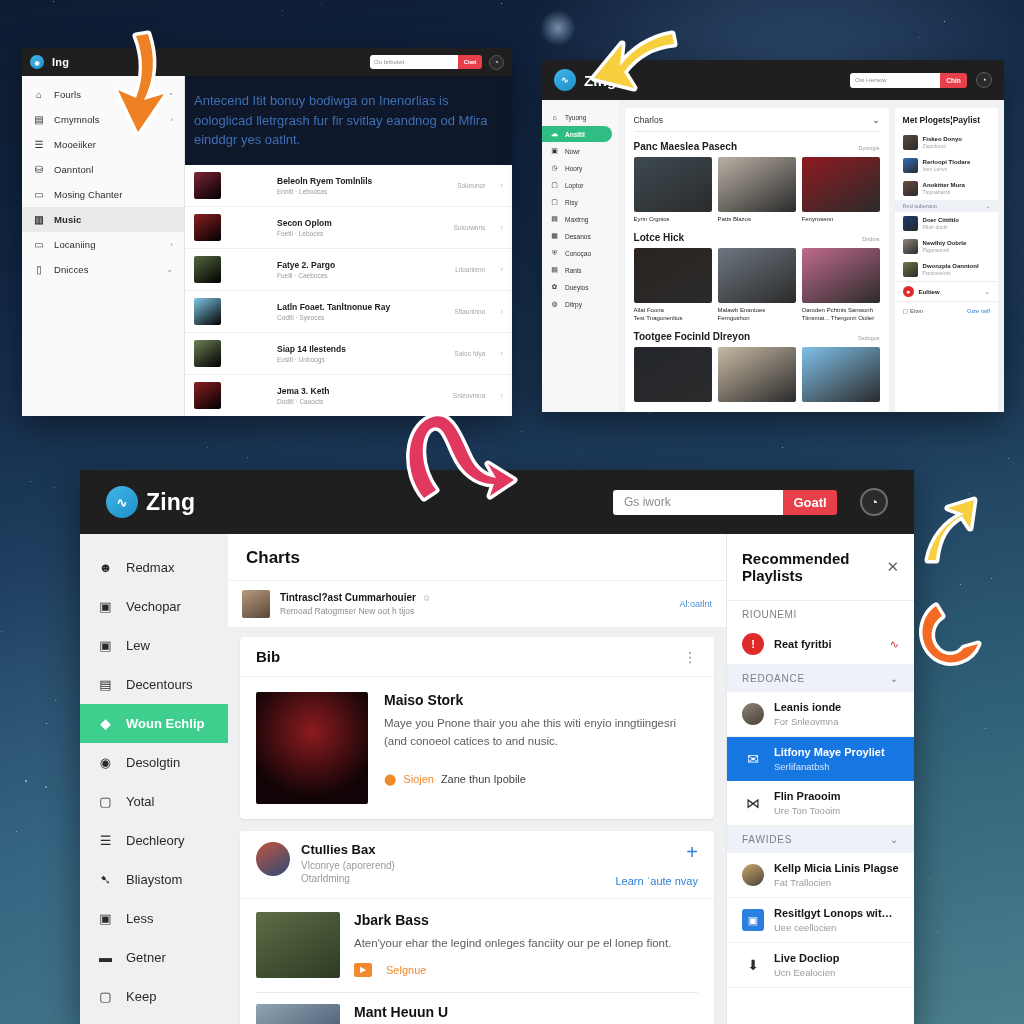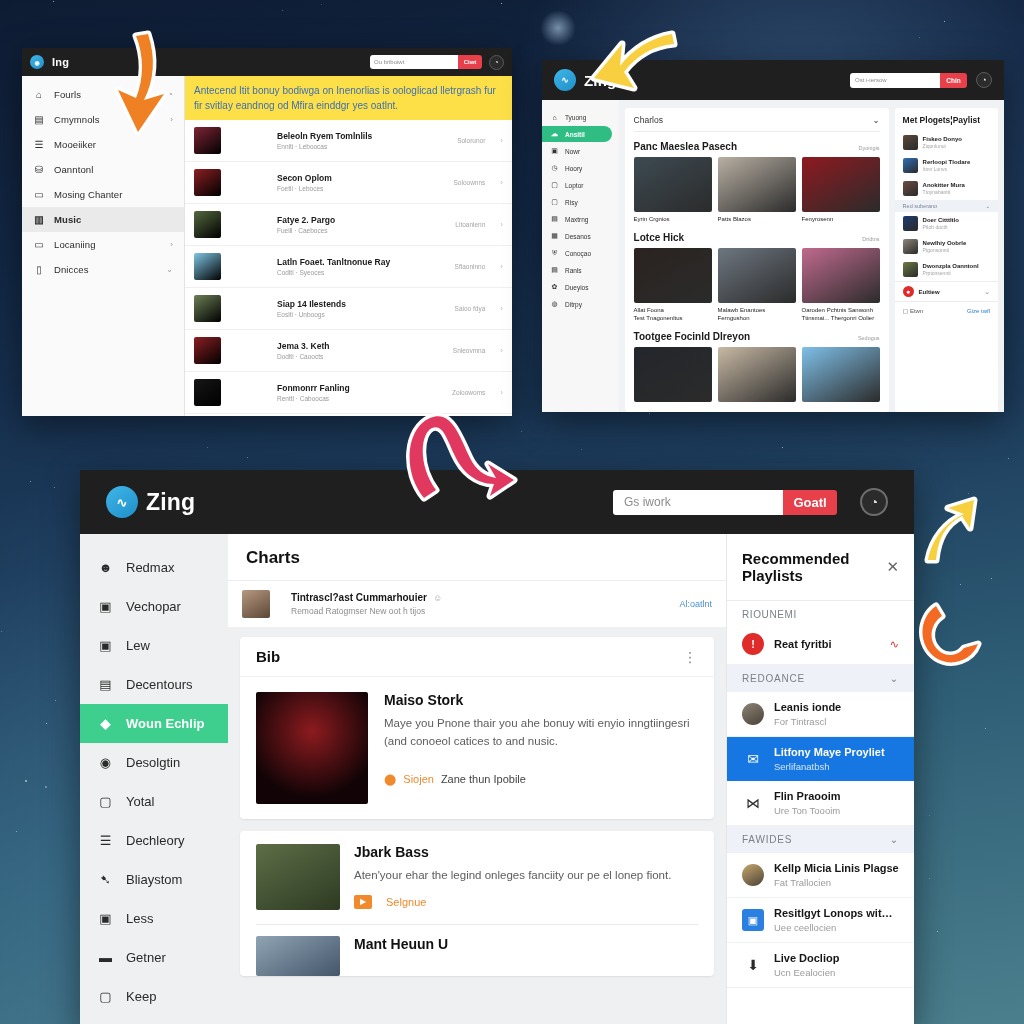--- a/index.html
+++ b/index.html
@@ -54,22 +54,22 @@
   #win-left .srow { display:flex; align-items:center; gap:9px; height:25px;
                     padding:0 11px; font-size:9.5px; color:#2c2c2c;
                     letter-spacing:.1px; }
   #win-left .srow.active { background:#eaeaea; font-weight:bold; }
   #win-left .srow .sic { width:12px; text-align:center; font-size:10px; color:#333; }
   #win-left .srow .chev { margin-left:auto; color:#999; font-size:8px; }
   #win-left .main { flex:1; background:#fff; }
   #win-left .tabbar { height:22px; display:flex; align-items:center;
                       padding:0 9px; font-size:8.5px; color:#333;
                       border-bottom:1px solid #e8e8e8; background:#fff; }
-  #win-left .notice { background:#fde047; color:#3d6fb4; font-size:10px;
-                      padding:7px 9px; line-height:1.5; }
+  #win-left .notice { background:#0f172a; color:#3d6fb4; font-size:13px;
+                      padding:15px 9px; line-height:1.5; }
   #win-left .lrow { display:flex; align-items:center; gap:8px; height:42px;
                     padding:0 9px; border-bottom:1px solid #efefef; }
   #win-left .thumb { width:27px; height:27px; flex:none; border-radius:2px; }
   #win-left .ltxt { flex:1; min-width:0;margin-left:48px; }
   #win-left .ltitle { font-size:8.5px; font-weight:bold; color:#1a1a1a;
                       white-space:nowrap; overflow:hidden; text-overflow:ellipsis; }
   #win-left .lsub { font-size:6.5px; color:#9a9a9a; margin-top:2px; }
   #win-left .lmeta { font-size:6.5px; color:#a5a5a5; }
   #win-left .lchev { color:#bbb; font-size:8px; margin-left:7px; }
 
@@ -131,21 +131,21 @@
   #win-main .srow { display:flex; align-items:center; gap:13px; height:39px;
                     padding:0 18px; font-size:13px; color:#2a2a2a; }
   #win-main .srow.active { background:#3ecf8e; color:#fff; font-weight:bold; }
   #win-main .srow .sic { width:15px; text-align:center; font-size:13px; }
 
   #win-main .center { flex:1; min-width:0; display:flex; flex-direction:column;
                       background:#eef0f1; padding:0 0 0 0; }
   #win-main .cardtop { background:#fff; }
   #win-main .chartshead { font-size:17px; font-weight:bold; color:#111;
                           padding:14px 18px 12px 18px; border-bottom:1px solid #eee; }
-  #win-main .promo { display:flex; align-items:center; gap:21px;
+  #win-main .promo { display:flex; align-items:center; gap:10px;
                      padding:9px 14px; background:#fff; }
   #win-main .promoimg { width:28px; height:28px; border-radius:2px; flex:none; }
   #win-main .promotxt { flex:1; min-width:0; }
   #win-main .promot { font-size:10px; font-weight:bold; color:#161616;
                       display:flex; align-items:center; gap:6px; }
   #win-main .promos { font-size:8.5px; color:#8d8d8d; margin-top:3px; }
   #win-main .promolink { font-size:9px; color:#4d8fd6; white-space:nowrap; }
   #win-main .scrollarea { flex:1; overflow:hidden; padding:10px 12px 0 12px; }
   #win-main .panel { background:#fff; border-radius:4px; box-shadow:0 1px 2px rgba(0,0,0,.08);
                      margin-bottom:12px; }
@@ -812,31 +812,43 @@
 
           <div class="panel">
             <div class="panelhead">
               <span class="panelt">Bib</span>
               <span class="kebab">⋮</span>
             </div>
             <div class="post">
               <div class="postimg" id="bib-img" style="background: radial-gradient(circle at 50% 35%, rgb(140, 27, 31), rgb(18, 4, 6) 72%);"></div>
               <div class="postbody">
                 <div class="postt">Maiso Stork</div>
-                <div class="postd">Maye you Pnone thair you ahe bonuy witi enyio inngtiingesri (and conoeol catices to and nusic.</div>
+                <div class="postd">Maye you Pnone thair you ahe this witi enyio inngtiingesri (and conoeol catices to and nusic.</div>
                 <div class="postmeta">
                   <span class="pin">⬤</span>
                   <span class="pinlabel">Siojen</span>
                   <span>Zane thun Ipobile</span>
                 </div>
               </div>
             </div>
           </div>
 
           <div class="panel">
+            <div class="userhead">
+              <div class="uav" id="user-av" style="background: linear-gradient(150deg, rgb(194, 85, 63), rgb(45, 75, 119));"></div>
+              <div class="utxt">
+                <div class="un">Ctullies Bax</div>
+                <div class="us">Vlconrye (aporerend)</div>
+                <div class="us2">Otarldming</div>
+              </div>
+              <div class="uright">
+                <span class="plus">+</span>
+                <span class="ulink">Learn ˈaute nvay</span>
+              </div>
+            </div>
             <div class="post2">
               <div class="post2img" id="p2-img" style="background: linear-gradient(150deg, rgb(93, 110, 71), rgb(45, 58, 34));"></div>
               <div class="postbody">
                 <div class="postt">Jbark Bass</div>
                 <div class="postd">Aten'your ehar the legind onleges fanciity our pe el lonep fiont.</div>
                 <div class="postmeta" style="margin-top:10px;">
                   <span class="badge">▶</span>
                   <span class="pinlabel">Selgnue</span>
                 </div>
               </div>
@@ -874,21 +886,21 @@
 
     <div class="gsec shade">
       <span>REDOANCE</span>
       <span class="rchev">⌄</span>
     </div>
 
       <div class="rrow ">
         <span class="rav" style="background:linear-gradient(150deg,#8d8275,#4a4238);"></span>
         <div class="rtxt">
           <div class="rt">Leanis ionde</div>
-          <div class="rs">For Tintrascl</div>
+          <div class="rs">For Snleovmna</div>
         </div>
 
       </div>
       <div class="rrow sel">
         <span class="ricon" style="color:#fff;">✉</span>
         <div class="rtxt">
           <div class="rt">Litfony Maye Proyliet</div>
           <div class="rs">Serlifanatbsh</div>
         </div>
 

